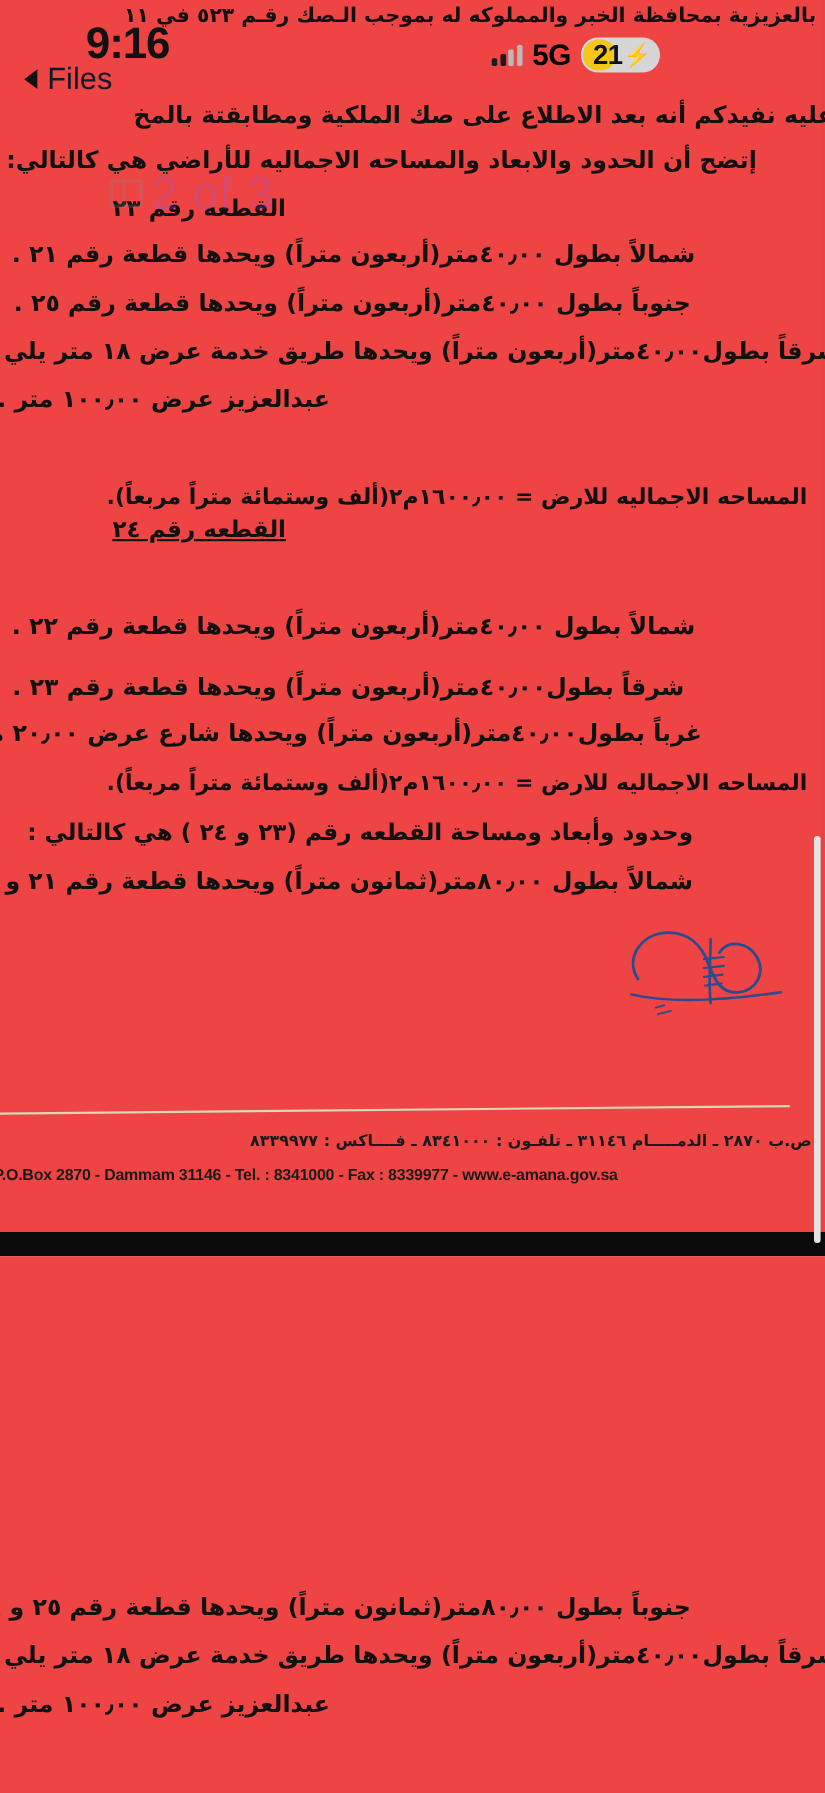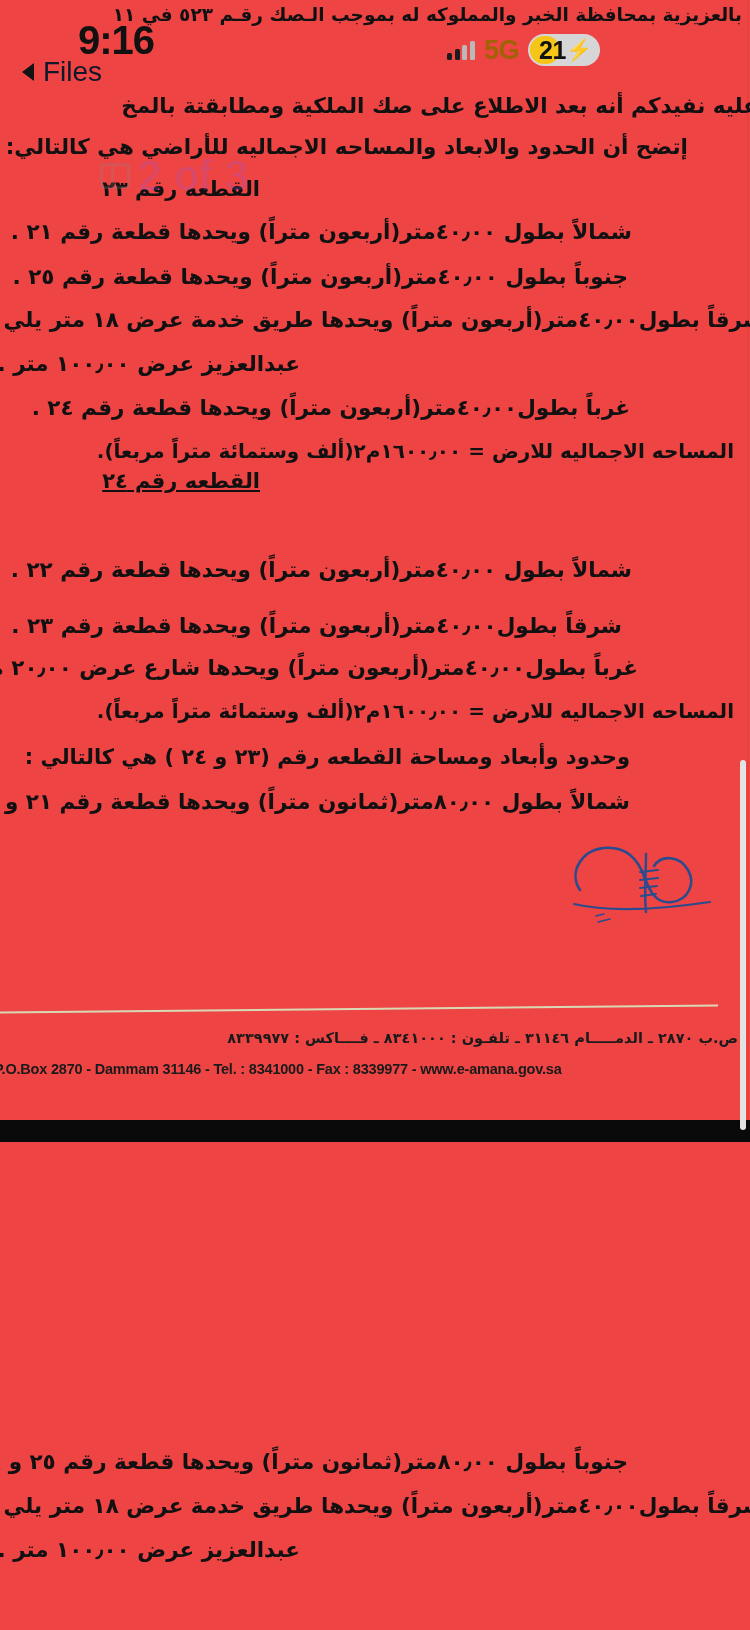--- a/index.html
+++ b/index.html
@@ -113,21 +113,21 @@
     border-radius: 1.5px;
   }
   .signal-bars i:nth-child(1) { height: 7px; }
   .signal-bars i:nth-child(2) { height: 11px; }
   .signal-bars i:nth-child(3) { height: 15px; background: #b9b9b9; }
   .signal-bars i:nth-child(4) { height: 19px; background: #b9b9b9; }
 
   #network-type {
     font-size: 27px;
     font-weight: 600;
-    color: #a16207;
+    color: #000000;
     font-family: "Liberation Sans", sans-serif;
     letter-spacing: -0.5px;
   }
 
   
   #battery-pill {
     position: relative;
     display: flex;
     align-items: center;
     justify-content: center;
@@ -298,21 +298,20 @@
 
     <div class="doc-line body-line" style="top:94px; right:-8px;">عليه نفيدكم أنه بعد الاطلاع على صك الملكية ومطابقتة بالمخ</div>
     <div class="doc-line body-line" style="top:135px; right:62px;">إتضح أن الحدود والابعاد والمساحه الاجماليه للأراضي هي كالتالي:</div>
 
     <div class="doc-line heading-line" style="top:177px; right:490px;">القطعه رقم ٢٣</div>
 
     <div class="doc-line body-line" style="top:220px; right:118px;">شمالاً بطول   ٤٠٫٠٠متر(أربعون متراً) ويحدها قطعة رقم ٢١ .</div>
     <div class="doc-line body-line" style="top:265px; right:122px;">جنوباً بطول  ٤٠٫٠٠متر(أربعون متراً) ويحدها قطعة رقم ٢٥ .</div>
     <div class="doc-line body-line" style="top:308px; right:-14px;">شرقاً بطول٤٠٫٠٠متر(أربعون متراً) ويحدها طريق خدمة عرض ١٨ متر يلي</div>
     <div class="doc-line body-line" style="top:352px; right:450px;">عبدالعزيز عرض ١٠٠٫٠٠ متر .</div>
-    <div class="doc-line body-line" style="top:396px; right:120px;">غرباً بطول٤٠٫٠٠متر(أربعون متراً) ويحدها قطعة رقم ٢٤ .</div>
     <div class="doc-line body-line" style="top:440px; right:16px; font-size:20px;">المساحه الاجماليه للارض = ١٦٠٠٫٠٠م٢(ألف وستمائة  متراً مربعاً).</div>
 
     <div class="doc-line heading-line" style="top:469px; right:490px;text-decoration:underline;">القطعه رقم ٢٤</div>
 
     <div class="doc-line body-line" style="top:558px; right:118px;">شمالاً بطول   ٤٠٫٠٠متر(أربعون متراً) ويحدها قطعة رقم ٢٢ .</div>
     <div class="doc-line body-line" style="top:614px; right:128px;">شرقاً بطول٤٠٫٠٠متر(أربعون متراً) ويحدها قطعة رقم ٢٣ .</div>
     <div class="doc-line body-line" style="top:656px; right:112px;">غرباً بطول٤٠٫٠٠متر(أربعون متراً) ويحدها شارع عرض ٢٠٫٠٠ متر .</div>
     <div class="doc-line body-line" style="top:700px; right:16px; font-size:20px;">المساحه الاجماليه للارض = ١٦٠٠٫٠٠م٢(ألف وستمائة  متراً مربعاً).</div>
 
     <div class="doc-line heading-line" style="top:745px; right:120px;">وحدود وأبعاد ومساحة القطعه رقم (٢٣ و ٢٤ ) هي كالتالي :</div>

